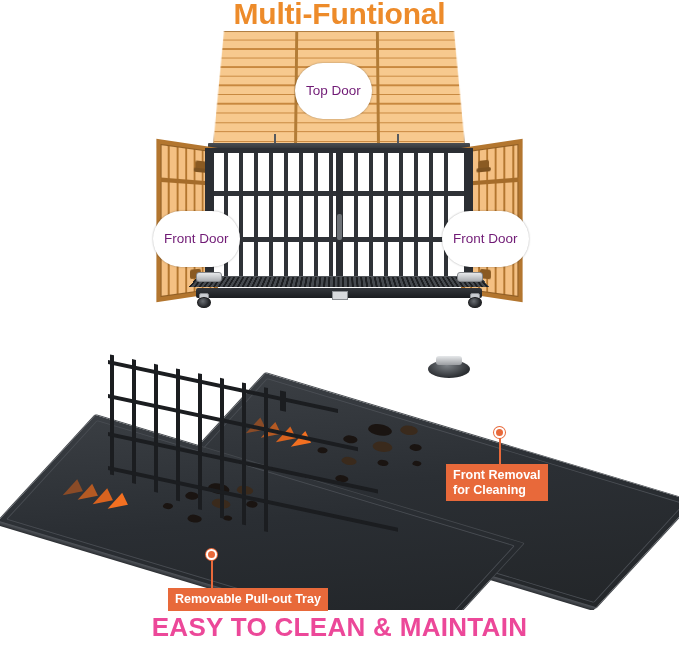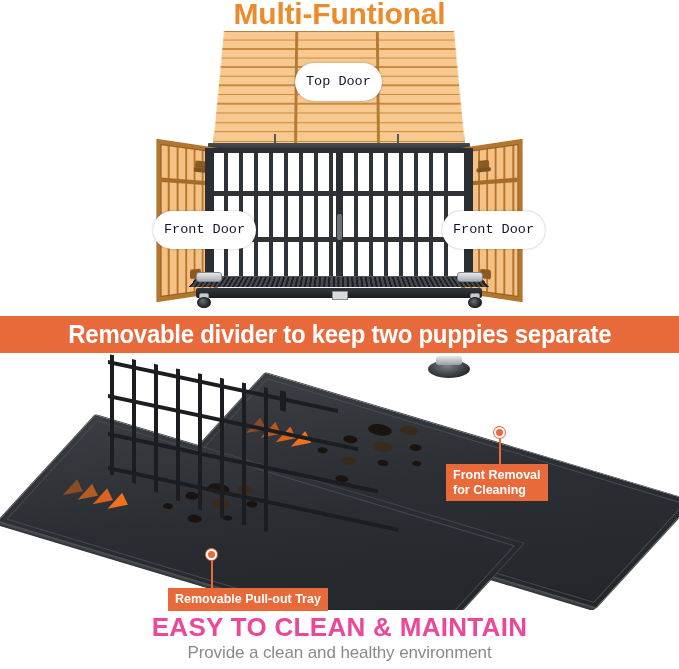--- a/index.html
+++ b/index.html
@@ -132,28 +132,27 @@
   .door-handle {
     position:absolute; width:16px; height:4px;
     background:#7d5220; border-radius:2px;
   }
 
   
   .pill {
     position:absolute;
     background:#ffffff;
     border-radius:999px;
-    color:#0f172a;
+    color:#701a75;
     font-size:13.5px;
     line-height:22px;
-    padding:8px 11px;
+    padding:17px 11px;
     white-space:nowrap;
     box-shadow:0 0 2px rgba(0,0,0,.35);
     z-index:30;
-    font-family:Liberation Mono, monospace;
   }
   #pill-top-door  { left:295px; top:63px; }
   #pill-front-l   { left:153px; top:211px; }
   #pill-front-r   { left:442px; top:211px; }
 
   
   #banner {
     position:absolute; left:0; top:316px; width:679px; height:37px;
     background:#E8693A;
     display:flex; align-items:center; justify-content:center;
@@ -334,23 +333,20 @@
         <div class="fork"></div>
           <div class="tire"></div>
       </div>
     </div>
 
     <div class="pill" id="pill-top-door">Top Door</div>
     <div class="pill" id="pill-front-l">Front Door</div>
     <div class="pill" id="pill-front-r">Front Door</div>
   </div>
 
-  <div id="banner">
-    <div id="banner-text">Removable divider to keep two puppies separate</div>
-  </div>
 
   <div id="section-bottom">
 
     <div id="tray-right">
       <div id="tray-right-lip"></div>
       <div class="tray-edge-hi"></div>
       <div class="chev-group" style="left:28px; top:50px;">
         <div class="chev c1"></div>
           <div class="chev c2"></div>
         <div class="chev c3"></div>
@@ -414,16 +410,15 @@
   <div class="callout-line" style="left:499px; top:436px; height:28px;"></div>
   <div class="orange-box" id="box-removal">Front Removal
 for Cleaning</div>
 
   <div class="callout-dot" style="left:206px; top:549px;"></div>
   <div class="callout-line" style="left:211px; top:558px; height:30px;"></div>
   <div class="orange-box" id="box-tray">Removable Pull-out Tray</div>
 
   <div id="footer">
     <div id="footer-title">EASY TO CLEAN &amp; MAINTAIN</div>
-    <div id="footer-sub">Provide a clean and healthy environment</div>
   </div>
 
 </div>
 
 </body></html>

